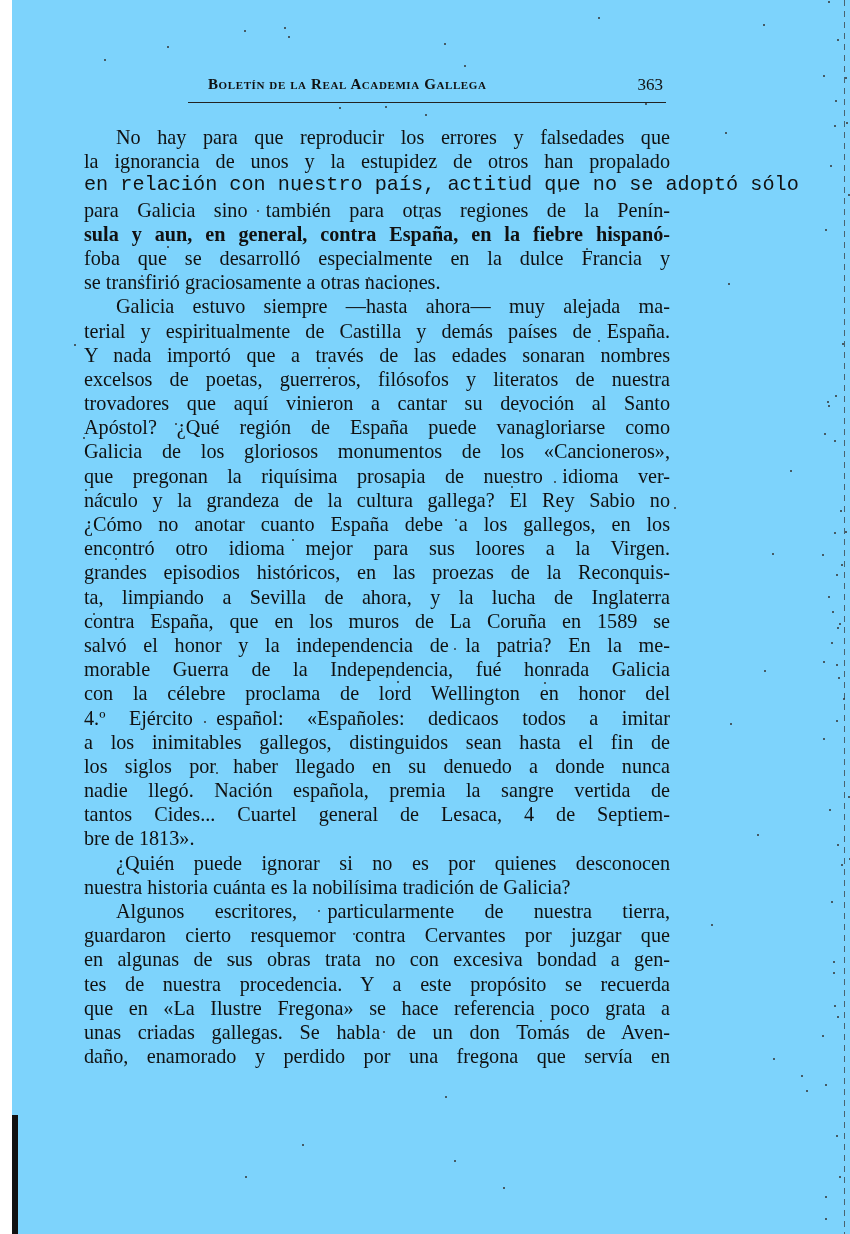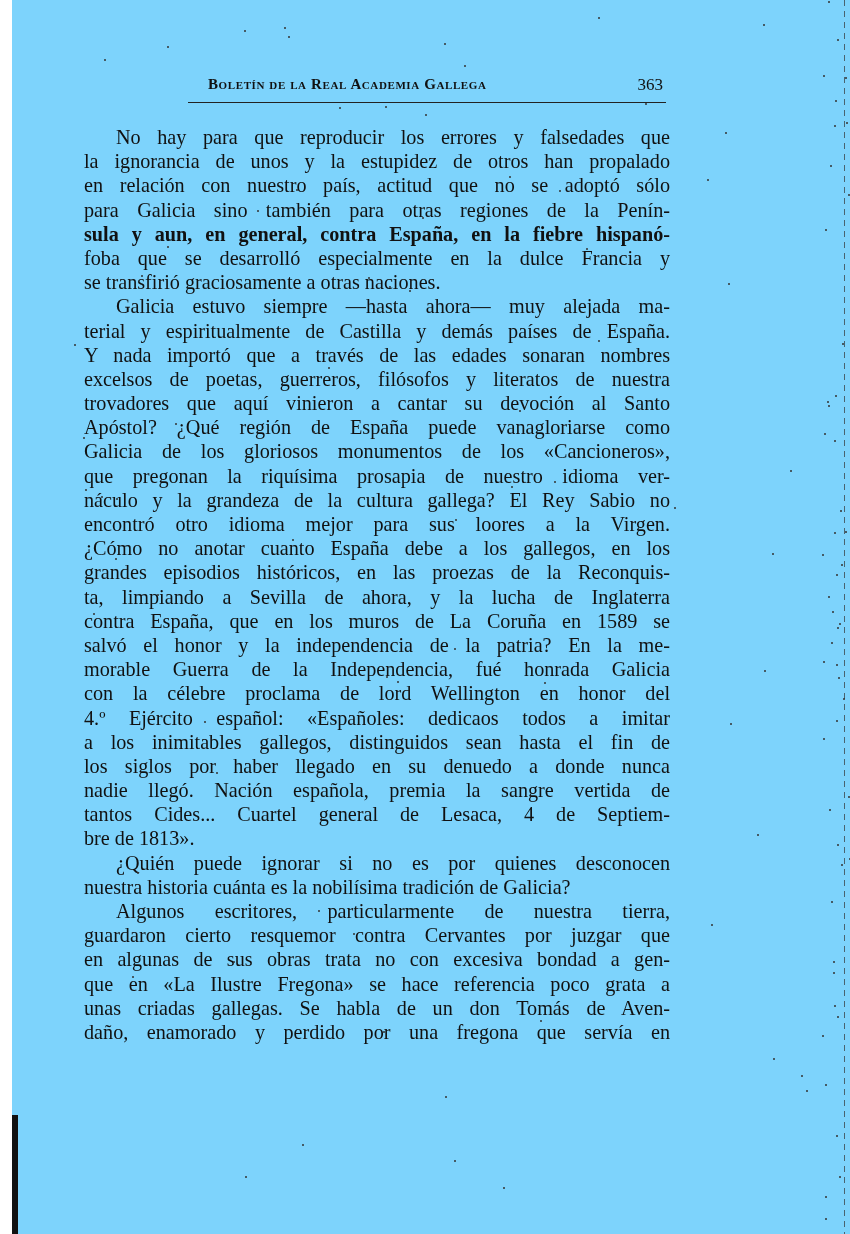--- a/index.html
+++ b/index.html
@@ -25,38 +25,38 @@
   <div class="header">
     <span class="running-title">Boletín de la Real Academia Gallega</span>
     <span class="page-number">363</span>
   </div>
   <div class="rule"></div>
 
   <div class="body" id="body-text">
       <div class="para">
         <span class="line" style="text-indent: 32px;">No hay para que reproducir los errores y falsedades que</span>
         <span class="line" style="text-indent: 0px;">la ignorancia de unos y la estupidez de otros han propalado</span>
-        <span class="line" style="text-indent: 0px;">en relación con nuestro país, actitud que no se adoptó sólo</span>
+        <span class="line" style="text-indent: 0px; font-family: Liberation Mono, monospace;">en relación con nuestro país, actitud que no se adoptó sólo</span>
         <span class="line" style="text-indent: 0px;">para Galicia sino también para otras regiones de la Penín-</span>
         <span class="line" style="text-indent: 0px; font-weight: bold;">sula y aun, en general, contra España, en la fiebre hispanó-</span>
         <span class="line" style="text-indent: 0px;">foba que se desarrolló especialmente en la dulce Francia y</span>
         <span class="line last" style="text-indent: 0px;">se transfirió graciosamente a otras naciones.</span>
       </div>
       <div class="para">
         <span class="line" style="text-indent: 32px;">Galicia estuvo siempre —hasta ahora— muy alejada ma-</span>
         <span class="line" style="text-indent: 0px;">terial y espiritualmente de Castilla y demás países de España.</span>
         <span class="line" style="text-indent: 0px;">Y nada importó que a través de las edades sonaran nombres</span>
         <span class="line" style="text-indent: 0px;">excelsos de poetas, guerreros, filósofos y literatos de nuestra</span>
         <span class="line" style="text-indent: 0px;">trovadores que aquí vinieron a cantar su devoción al Santo</span>
         <span class="line" style="text-indent: 0px;">Apóstol? ¿Qué región de España puede vanagloriarse como</span>
         <span class="line" style="text-indent: 0px;">Galicia de los gloriosos monumentos de los «Cancioneros»,</span>
         <span class="line" style="text-indent: 0px;">que pregonan la riquísima prosapia de nuestro idioma ver-</span>
         <span class="line" style="text-indent: 0px;">náculo y la grandeza de la cultura gallega? El Rey Sabio no</span>
+        <span class="line" style="text-indent: 0px;">¿Cómo no anotar cuanto España debe a los gallegos, en los</span>
         <span class="line" style="text-indent: 0px;">encontró otro idioma mejor para sus loores a la Virgen.</span>
-        <span class="line" style="text-indent: 0px;">¿Cómo no anotar cuanto España debe a los gallegos, en los</span>
         <span class="line" style="text-indent: 0px;">grandes episodios históricos, en las proezas de la Reconquis-</span>
         <span class="line" style="text-indent: 0px;">ta, limpiando a Sevilla de ahora, y la lucha de Inglaterra</span>
         <span class="line" style="text-indent: 0px;">contra España, que en los muros de La Coruña en 1589 se</span>
         <span class="line" style="text-indent: 0px;">salvó el honor y la independencia de la patria? En la me-</span>
         <span class="line" style="text-indent: 0px;">morable Guerra de la Independencia, fué honrada Galicia</span>
         <span class="line" style="text-indent: 0px;">con la célebre proclama de lord Wellington en honor del</span>
         <span class="line" style="text-indent: 0px;">4.º Ejército español: «Españoles: dedicaos todos a imitar</span>
         <span class="line" style="text-indent: 0px;">a los inimitables gallegos, distinguidos sean hasta el fin de</span>
         <span class="line" style="text-indent: 0px;">los siglos por haber llegado en su denuedo a donde nunca</span>
         <span class="line" style="text-indent: 0px;">nadie llegó. Nación española, premia la sangre vertida de</span>
@@ -64,20 +64,21 @@
         <span class="line last" style="text-indent: 0px;">bre de 1813».</span>
       </div>
       <div class="para">
         <span class="line" style="text-indent: 32px;">¿Quién puede ignorar si no es por quienes desconocen</span>
         <span class="line last" style="text-indent: 0px;">nuestra historia cuánta es la nobilísima tradición de Galicia?</span>
       </div>
       <div class="para">
         <span class="line" style="text-indent: 32px;">Algunos escritores, particularmente de nuestra tierra,</span>
         <span class="line" style="text-indent: 0px;">guardaron cierto resquemor contra Cervantes por juzgar que</span>
         <span class="line" style="text-indent: 0px;">en algunas de sus obras trata no con excesiva bondad a gen-</span>
+        <span class="line" style="text-indent: 0px;">tes de nuestra procedencia. Y a este propósito se recuerda</span>
         <span class="line" style="text-indent: 0px;">que en «La Ilustre Fregona» se hace referencia poco grata a</span>
         <span class="line" style="text-indent: 0px;">unas criadas gallegas. Se habla de un don Tomás de Aven-</span>
         <span class="line" style="text-indent: 0px;">daño, enamorado y perdido por una fregona que servía en</span>
       </div>
     </div>
 
   <div class="scan-edge-right"></div>
   <div class="scan-edge-right2"></div>
   <div class="scan-edge-left"></div>
   <div id="specks">

